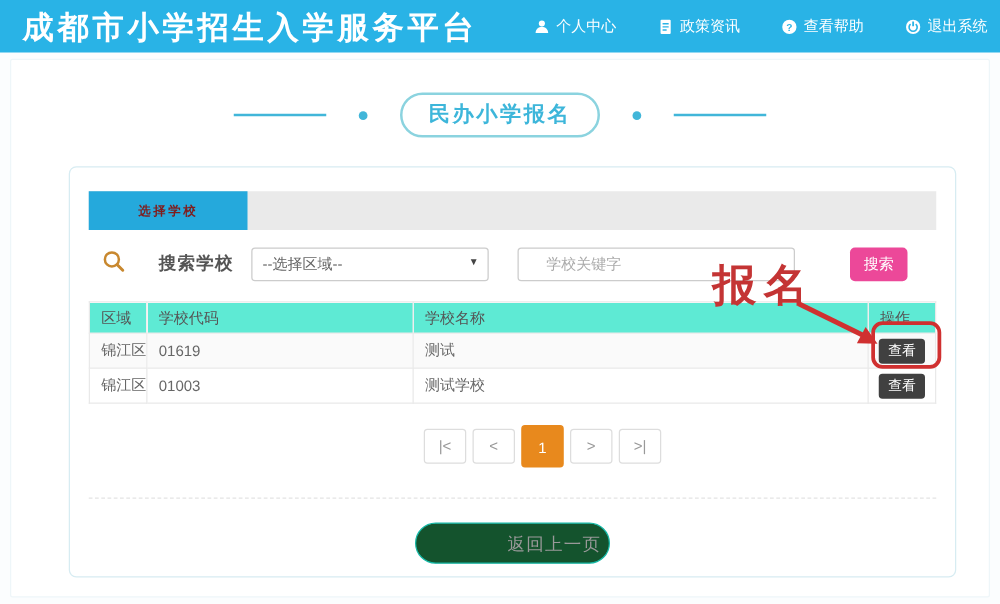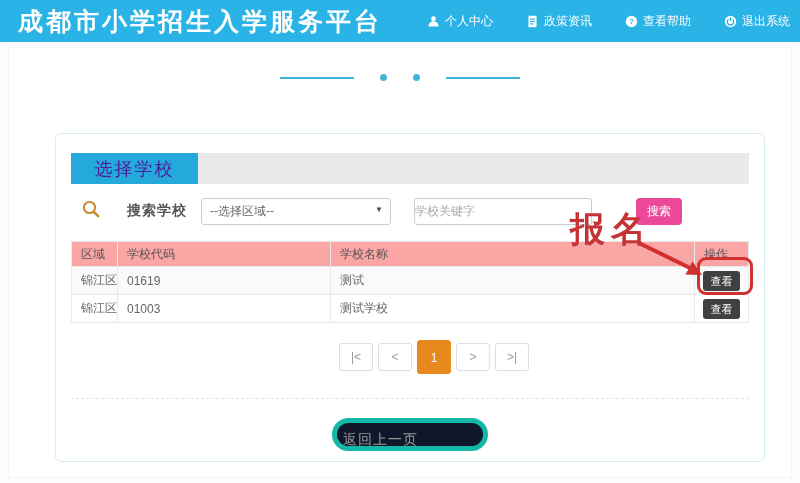--- a/index.html
+++ b/index.html
@@ -46,22 +46,22 @@
 
   
   .card {
     position:absolute; left:55px; top:133px; width:710px; height:329px;
     box-sizing:border-box; background:#ffffff;
     border:1px solid #d7ecf2; border-radius:6px;
     padding:19px 15px 0 15px;
   }
   .tabbar { height:31px; background:#eaeaea; display:flex; }
   .tab {
-    width:127px; background:#25a9dc; color:#4c1d95; font-size:18px;
-    font-weight:normal; letter-spacing:2px;
+    width:127px; background:#25a9dc; color:#7f1d1d; font-size:10px;
+    font-weight:bold; letter-spacing:2px;
     display:flex; align-items:center; justify-content:center; cursor:pointer;
   }
 
   
   .search-row { margin-top:13px; height:28px; display:flex; align-items:center; }
   .magnifier { margin-left:10px; }
   .search-label { margin-left:26px; font-size:14px; font-weight:bold; color:#555; letter-spacing:1px; }
   .select-wrap { position:relative; margin-left:14px; width:190px; height:27px; }
   .select-wrap select {
     width:100%; height:100%; box-sizing:border-box;
@@ -70,39 +70,39 @@
     color:#666666; font-size:12px; padding:0 2px 0 8px;
     font-family:"Liberation Sans", sans-serif;
   }
   .select-caret {
     position:absolute; right:8px; top:8px; font-size:8px; color:#444;
     pointer-events:none; line-height:1;
   }
   .keyword-input {
     margin-left:23px; width:176px; height:25px; box-sizing:content-box;
     border:1px solid #cccccc; border-radius:3px; font-size:12px;
-    padding:0 0; color:#1d4ed8; font-family:"Liberation Sans", sans-serif;
+    padding:0 22px; color:#1d4ed8; font-family:"Liberation Sans", sans-serif;
   }
   .keyword-input::placeholder { color:#aaaaaa; }
   .search-btn {
     margin-left:44px; width:46px; height:27px; background:#ec4899;
     color:#ffffff; border:none; border-radius:4px; font-size:12px; cursor:pointer;
     font-family:"Liberation Sans", sans-serif;
   }
 
   
   table.school-table {
     margin-top:16px; width:100%; border-collapse:collapse;
     table-layout:fixed; font-size:12px; color:#666666;
   }
   .school-table th, .school-table td {
     border:1px solid #e9e9e9; padding:0 9px; text-align:left;
     overflow:hidden; white-space:nowrap;
   }
-  .school-table th { height:24px; font-weight:normal; color:#555555; background:#fca5a5; }
+  .school-table th { height:24px; font-weight:normal; color:#555555; background:#5eead4; }
   .school-table td { height:27px; }
   .school-table tr.striped td { background:#fafafa; }
   .cell-action { text-align:center !important; padding:0 !important; }
   .view-btn {
     width:37px; height:20px; line-height:20px; display:inline-block;
     background:#404040; color:#ffffff; border:none; border-radius:3px;
     font-size:11px; text-align:center; cursor:pointer;
     font-family:"Liberation Sans", sans-serif; padding:0;
   }
 
@@ -119,22 +119,22 @@
   }
   .page-btn.active {
     background:#e8891d; border-color:#e8891d; color:#ffffff;
     height:34px; line-height:34px; margin-top:-3px;
   }
 
   .separator { margin-top:24px; border-top:1px dashed #e4e4e4; height:0; }
 
   .back-row { margin-top:19px; display:flex; justify-content:center; }
   .back-btn {
-    width:156px; height:33px; line-height:31px; text-align:left;
-    border:5px solid #14b8a6; border-radius:17px; background:#0f172a;
+    width:156px; height:33px; line-height:31px; text-align:right;
+    border:1px solid #14b8a6; border-radius:17px; background:#14532d;
     color:#999999; font-size:14px; letter-spacing:1px; box-sizing:border-box;
     cursor:pointer; font-family:"Liberation Sans", sans-serif;
   }
 
   
   .annotation-text {
     position:absolute; left:570px; top:211px;
     font-family:"DejaVu Serif", serif; font-size:35px; font-weight:bold;
     color:#c43434; letter-spacing:6px; line-height:1; pointer-events:none;
   }
@@ -191,20 +191,21 @@
       <span>退出系统</span>
     </div>
   </div>
 </div>
 
 <div class="page-frame"></div>
 
 <div class="banner">
   <div class="banner-line"></div>
   <div class="banner-dot"></div>
+  <div class="banner-pill">民办小学报名</div>
   <div class="banner-dot"></div>
   <div class="banner-line"></div>
 </div>
 
 <div class="card">
 
   <div class="tabbar">
     <div class="tab">选择学校</div>
   </div>
 

